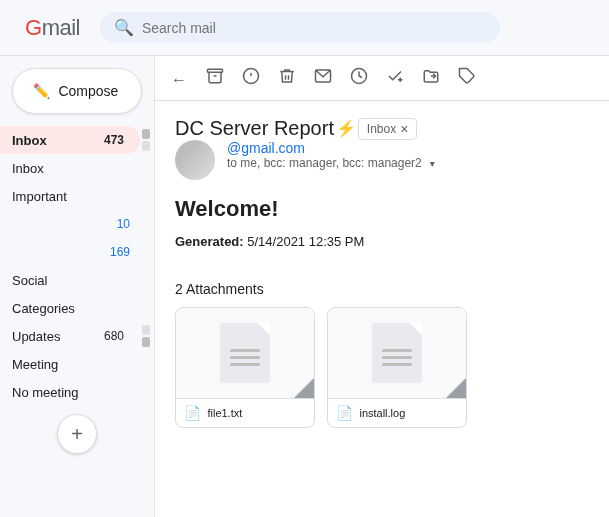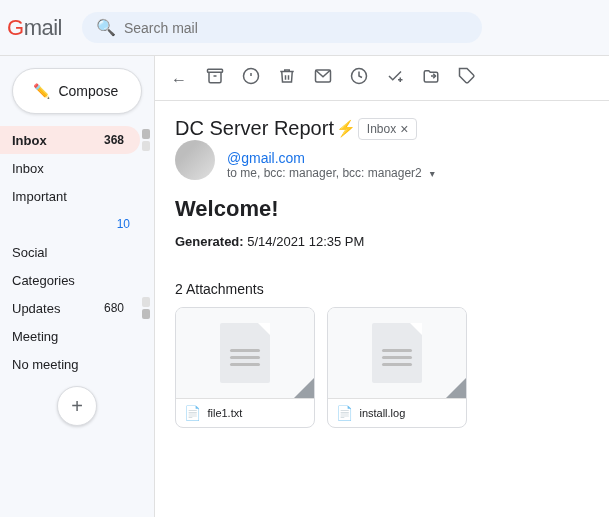--- a/index.html
+++ b/index.html
@@ -11,21 +11,21 @@
       overflow: hidden;
       display: flex;
       flex-direction: column;
     }
 
     
     .topbar {
       display: flex;
       align-items: center;
       background: #f6f8fc;
-      padding: 6px 7px;
+      padding: 6px 25px;
       height: 56px;
       border-bottom: 1px solid #e0e0e0;
       gap: 12px;
     }
     .gmail-logo {
       font-size: 22px;
       font-weight: 400;
       color: #5f6368;
       letter-spacing: -0.5px;
       margin-right: 8px;
@@ -194,21 +194,21 @@
     }
     .inbox-badge-close {
       cursor: pointer;
       font-size: 14px;
       color: #5f6368;
     }
 
     
     .sender-row {
       display: flex;
-      align-items: flex-end;
+      align-items: flex-start;
       gap: 12px;
       margin-bottom: 16px;
     }
     .avatar {
       width: 40px;
       height: 40px;
       border-radius: 50%;
       background: linear-gradient(135deg, #bdbdbd 30%, #e0e0e0 100%);
       flex-shrink: 0;
     }
@@ -369,37 +369,41 @@
         <span>Compose</span>
       </button>
     </div>
 
     <div class="sidebar-scroll-wrapper">
       <div class="sidebar-items">
 
         <div style="display:flex; align-items:center; padding-right:4px;">
           <div class="sidebar-item active" style="flex:1; margin-right:0;">
             <span class="sidebar-item-label">Inbox</span>
-            <span class="sidebar-item-count">368</span>
+            <span class="sidebar-item-count">473</span>
           </div>
           <div style="display:flex; flex-direction:column; justify-content:center; margin-left:2px;">
             <div style="width:8px; height:10px; background:#bdbdbd; border-radius:2px; margin-bottom:2px;"></div>
             <div style="width:8px; height:10px; background:#e0e0e0; border-radius:2px;"></div>
           </div>
         </div>
 
         <div class="sidebar-item">
           <span class="sidebar-item-label">Inbox</span>
         </div>
         <div class="sidebar-item">
           <span class="sidebar-item-label">Important</span>
         </div>
         <div class="sidebar-item">
           <span class="sidebar-item-label"></span>
           <span class="sidebar-item-count blue">10</span>
+        </div>
+        <div class="sidebar-item">
+          <span class="sidebar-item-label"></span>
+          <span class="sidebar-item-count blue">169</span>
         </div>
         <div class="sidebar-item">
           <span class="sidebar-item-label">Social</span>
         </div>
         <div class="sidebar-item">
           <span class="sidebar-item-label">Categories</span>
         </div>
 
         <div style="display:flex; align-items:center; padding-right:4px;">
           <div class="sidebar-item" style="flex:1; margin-right:0;justify-content:space-between;">

